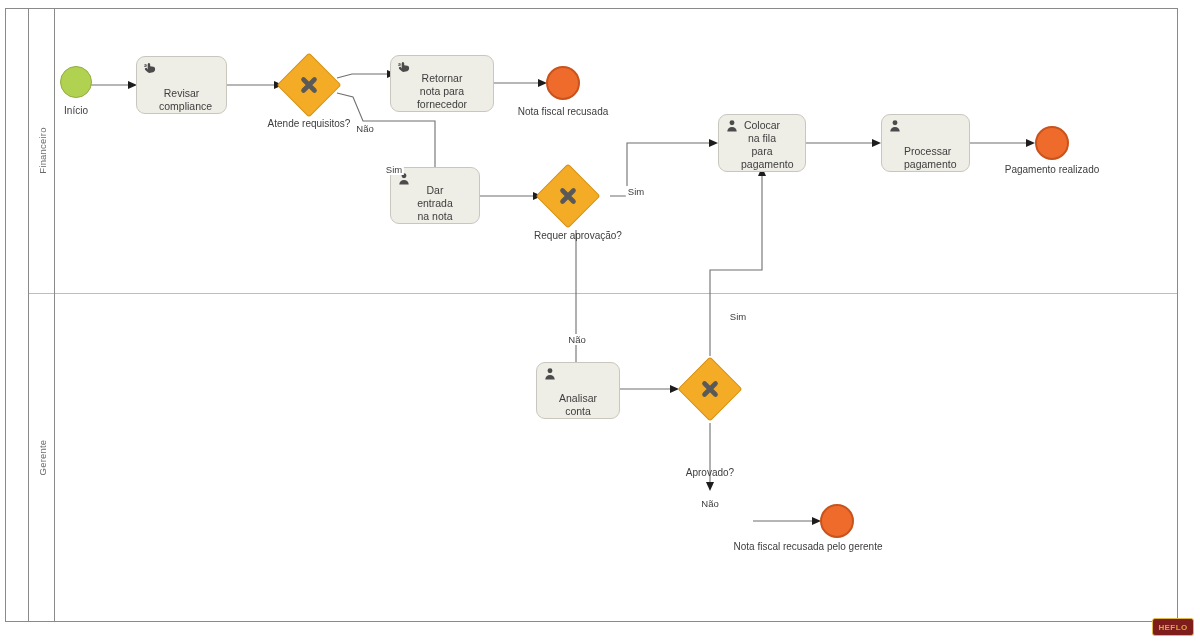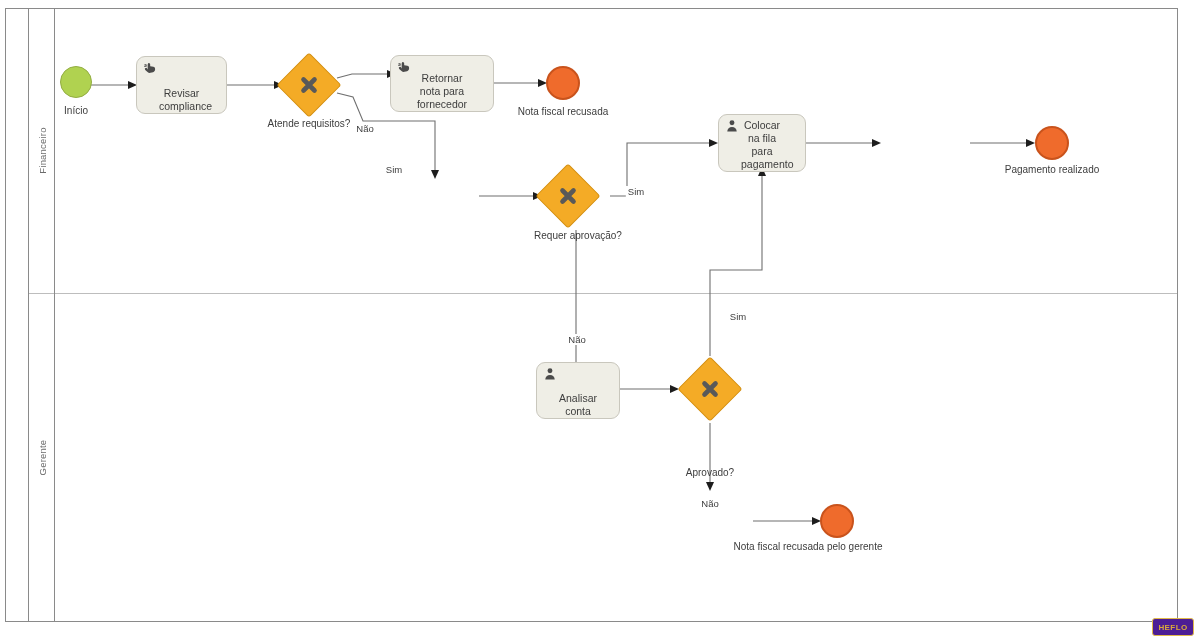--- a/index.html
+++ b/index.html
@@ -44,21 +44,21 @@
     padding:0 2px;white-space:nowrap;line-height:11px;}
   .flow-label.c{transform:translateX(-50%);margin-top:48px;}
 
   
   #edges{position:absolute;left:0;top:0;width:1200px;height:643px;overflow:visible;pointer-events:none;}
   #edges path,#edges line{fill:none;stroke:#6f6f6f;stroke-width:1.1px;}
   #edges .arrowhead{fill:#1d1d1d;stroke:none;}
 
   
   .watermark{position:absolute;left:1152px;top:618px;width:40px;height:16px;
-    border:1px solid #e0b94a;border-radius:3px;background:#4c1d95;
+    border:1px solid #e0b94a;border-radius:3px;background:#7f1d1d;
     display:flex;align-items:center;justify-content:center;
     font-size:8px;font-weight:bold;color:#d9a93a;letter-spacing:.4px;}
 </style>
 </head>
 <body>
 
 <div id="canvas">
 
   <div class="outer-frame"></div>
   <div class="pool"></div>
@@ -144,39 +144,57 @@
         <path fill="#4b4b4b" d="M5.2 3.4c.1-.8.8-1.3 1.5-1.1.5.1.8.5.9 1l.1 2.2 3.4.5c.9.1 1.6.8 1.7 1.7l.1 1.1c.1 1.4-.8 2.7-2.2 3.1l-2.6.7c-1.2.3-2.5-.1-3.3-1L2.4 9.5c-.5-.5-.4-1.3.2-1.7.5-.3 1.1-.2 1.5.2l.9 1V3.4z"></path>
         <path fill="#4b4b4b" d="M1.2 5.0h2.6v1.1H1.2zM1.9 3.2l2.3.9-.4 1-2.3-.9zM1.9 8.0l2.3-.9.4 1-2.3.9z"></path>
       </svg>
     </span>
     <span class="label">Retornar nota para fornecedor</span>
   </div>
 
   <div class="node event end" style="left:546px;top:66px;width:34px;height:34px;"></div>
   <div class="nlabel c" style="left:563px;top:105px;">Nota fiscal recusada</div>
 
+  <div class="node task" style="left:390px;top:167px;width:90px;height:57px;">
+    <span class="task-icon">
+      <svg viewBox="0 0 16 16" width="14" height="14" aria-hidden="true">
+        <circle cx="8" cy="4.2" r="2.8" fill="#4b4b4b"></circle>
+        <path fill="#4b4b4b" d="M2.6 14.4c0-3.1 2.4-5.2 5.4-5.2s5.4 2.1 5.4 5.2z"></path>
+      </svg>
+    </span>
+    <span class="label">Dar entrada na nota</span>
+  </div>
 
   <div class="node gateway" style="left:545px;top:173px;width:46px;height:46px;"></div>
   <div class="gateway-x" style="left:545px;top:173px;width:46px;height:46px;">
     <svg viewBox="0 0 24 24" width="24" height="24" aria-hidden="true">
       <path stroke="#595959" stroke-width="4.6" stroke-linecap="round" d="M6.5 6.5 L17.5 17.5 M17.5 6.5 L6.5 17.5"></path>
     </svg>
   </div>
   <div class="nlabel c" style="left:578px;top:229px;">Requer aprovação?</div>
 
   <div class="node task" style="left:718px;top:114px;width:88px;height:58px;">
     <span class="task-icon">
       <svg viewBox="0 0 16 16" width="14" height="14" aria-hidden="true">
         <circle cx="8" cy="4.2" r="2.8" fill="#4b4b4b"></circle>
         <path fill="#4b4b4b" d="M2.6 14.4c0-3.1 2.4-5.2 5.4-5.2s5.4 2.1 5.4 5.2z"></path>
       </svg>
     </span>
     <span class="label">Colocar na fila para pagamento</span>
   </div>
 
+  <div class="node task" style="left:881px;top:114px;width:89px;height:58px;">
+    <span class="task-icon">
+      <svg viewBox="0 0 16 16" width="14" height="14" aria-hidden="true">
+        <circle cx="8" cy="4.2" r="2.8" fill="#4b4b4b"></circle>
+        <path fill="#4b4b4b" d="M2.6 14.4c0-3.1 2.4-5.2 5.4-5.2s5.4 2.1 5.4 5.2z"></path>
+      </svg>
+    </span>
+    <span class="label">Processar pagamento</span>
+  </div>
 
   <div class="node event end" style="left:1035px;top:126px;width:34px;height:34px;"></div>
   <div class="nlabel c" style="left:1052px;top:163px;">Pagamento realizado</div>
 
   <div class="node task" style="left:536px;top:362px;width:84px;height:57px;">
     <span class="task-icon">
       <svg viewBox="0 0 16 16" width="14" height="14" aria-hidden="true">
         <circle cx="8" cy="4.2" r="2.8" fill="#4b4b4b"></circle>
         <path fill="#4b4b4b" d="M2.6 14.4c0-3.1 2.4-5.2 5.4-5.2s5.4 2.1 5.4 5.2z"></path>
       </svg>

